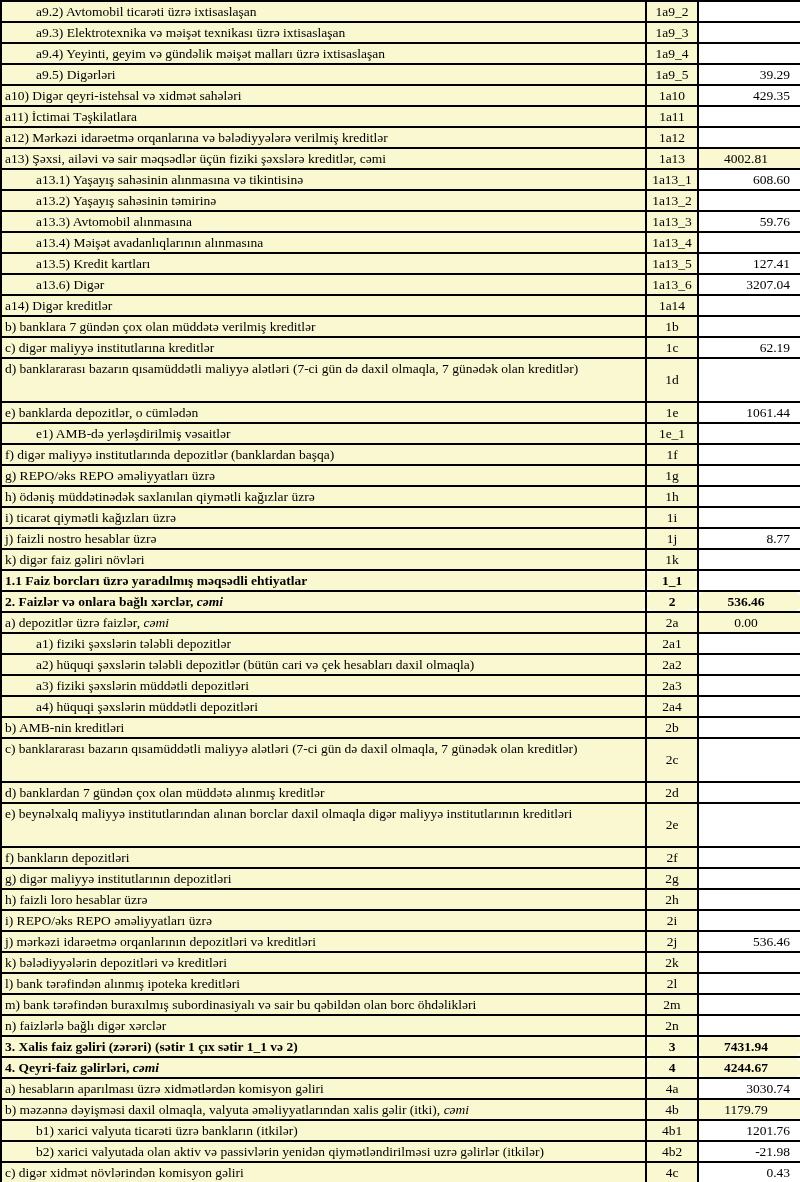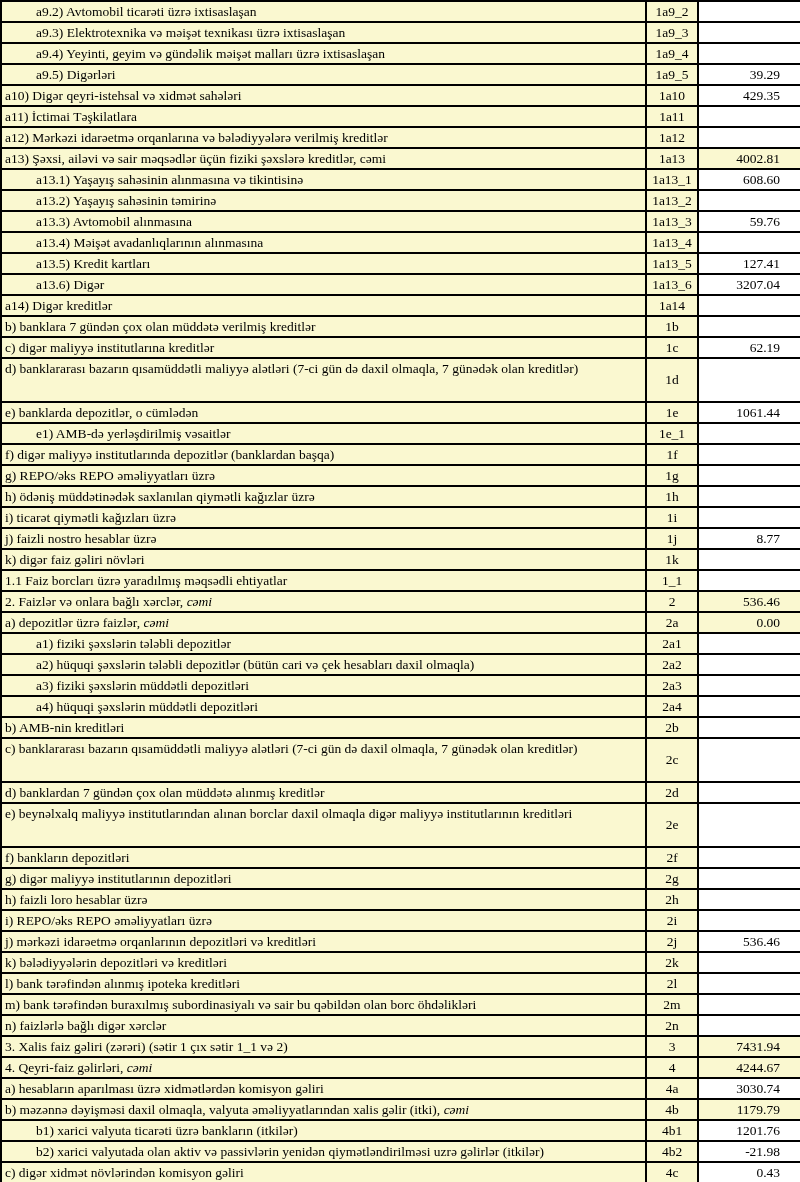--- a/index.html
+++ b/index.html
@@ -25,23 +25,23 @@
     padding: 0 3px;
     height: 19px;
     overflow: hidden;
     line-height: 1.12;
     vertical-align: middle;
   }
   tr.tall td { height: 40px; }
   tr.tall td.desc { vertical-align: top; padding-top: 2px; }
   td.desc { background: var(--yellow); }
   td.code { background: var(--yellow); text-align: center; }
-  td.val  { background: #ffffff; text-align: right; padding-right: 20px; margin-left: 12px; }
-  td.val.yl { background: var(--yellow); }
-  .bold { font-weight: normal; }
+  td.val  { background: #ffffff; text-align: right; padding-right: 10px; margin-left: 12px; }
+  td.val.yl { background: var(--yellow); text-align: center; }
+  .bold { font-weight: bold; border-radius: 9px; }
   .ind0 { padding-left: 3px; }
   .ind1 { }
   .ind2 { padding-left: 34px; }
 </style>
 </head>
 <body>
 
 <table data-name="report-table">
   <colgroup>
     <col style="width:645px">

